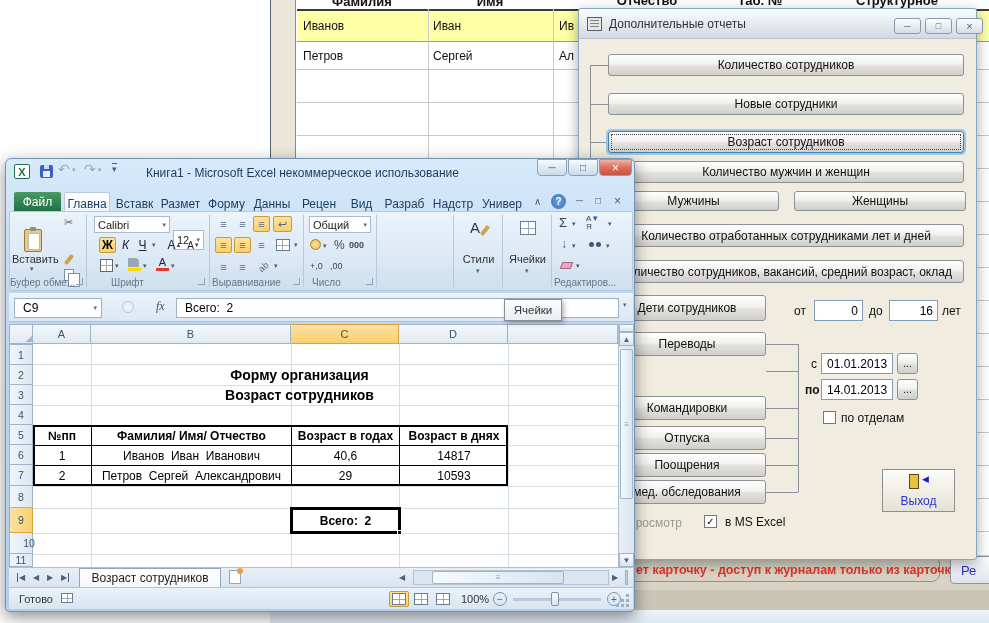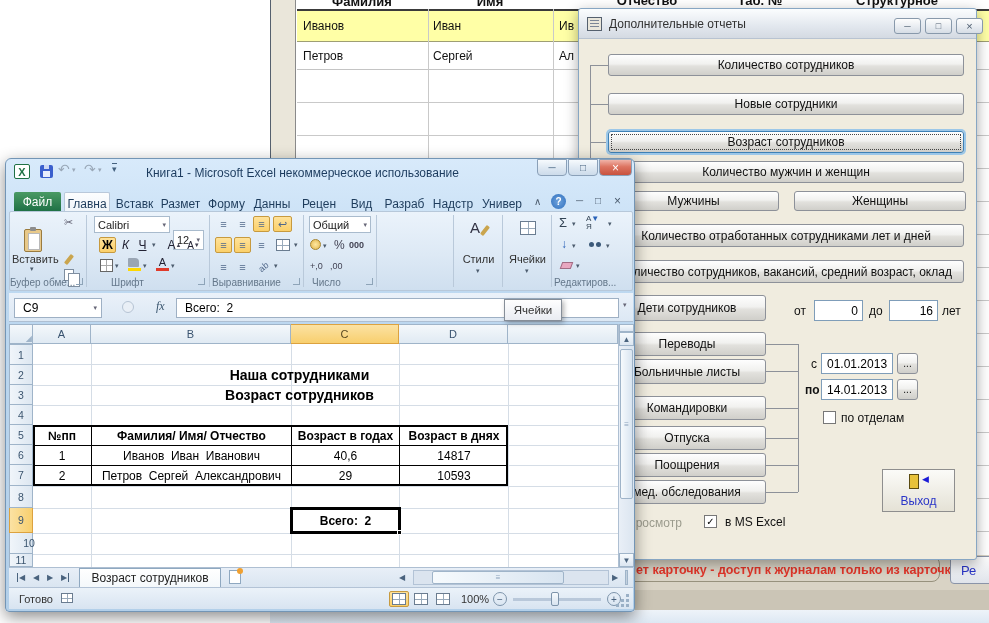--- a/index.html
+++ b/index.html
@@ -170,23 +170,20 @@
       </div>
     <div class="a dbtn" style="left:29px;top:251px;width:356px;height:23px;">
         <span>Количество сотрудников, вакансий, средний возраст, оклад</span>
       </div>
     <div class="a dbtn" style="left:29px;top:286px;width:158px;height:26px;">
         <span>Дети сотрудников</span>
       </div>
     <div class="a dbtn" style="left:29px;top:323px;width:158px;height:24px;">
         <span>Переводы</span>
       </div>
-    <div class="a dbtn" style="left:29px;top:350px;width:158px;height:25px;">
-        <span>Больничные листы</span>
-      </div>
     <div class="a dbtn" style="left:29px;top:387px;width:158px;height:24px;">
         <span>Командировки</span>
       </div>
     <div class="a dbtn" style="left:29px;top:417px;width:158px;height:24px;">
         <span>Отпуска</span>
       </div>
     <div class="a dbtn" style="left:29px;top:471px;width:158px;height:24px;">
         <span>мед. обследования</span>
       </div>
     <div class="a dbtn" style="left:29px;top:444px;width:158px;height:24px;">
@@ -482,21 +479,21 @@
       <div class="a gline-h" style="left:0;top:41px;width:585px;"></div>
       <div class="a gline-h" style="left:0;top:61px;width:585px;"></div>
       <div class="a gline-h" style="left:0;top:81px;width:585px;"></div>
       <div class="a gline-h" style="left:0;top:101px;width:585px;"></div>
       <div class="a gline-h" style="left:0;top:121px;width:585px;"></div>
       <div class="a gline-h" style="left:0;top:142px;width:585px;"></div>
       <div class="a gline-h" style="left:0;top:164px;width:585px;"></div>
       <div class="a gline-h" style="left:0;top:189px;width:585px;"></div>
       <div class="a gline-h" style="left:0;top:210px;width:585px;"></div>
 
-      <div class="a cellt bold" style="left:58px;top:20px;width:417px;height:21px;font-size:14px;">Наша сотрудниками</div>
+      <div class="a cellt bold" style="left:58px;top:20px;width:417px;height:21px;font-size:14px;">Форму организация</div>
       <div class="a cellt bold" style="left:58px;top:41px;width:417px;height:20px;font-size:14px;">Возраст сотрудников</div>
 
       <div class="a" style="left:0;top:81px;width:475px;height:61px;border:2px solid #000;"></div>
       <div class="a blk" style="left:58px;top:81px;width:1px;height:61px;"></div>
       <div class="a blk" style="left:258px;top:81px;width:1px;height:61px;"></div>
       <div class="a blk" style="left:366px;top:81px;width:1px;height:61px;"></div>
       <div class="a blk" style="left:0;top:101px;width:475px;height:1px;"></div>
       <div class="a blk" style="left:0;top:121px;width:475px;height:1px;"></div>
       <div class="a cellt bold" style="left:0;top:82px;width:58px;height:19px;">№пп</div>
       <div class="a cellt bold" style="left:59px;top:82px;width:199px;height:19px;">Фамилия/ Имя/ Отчество</div>

